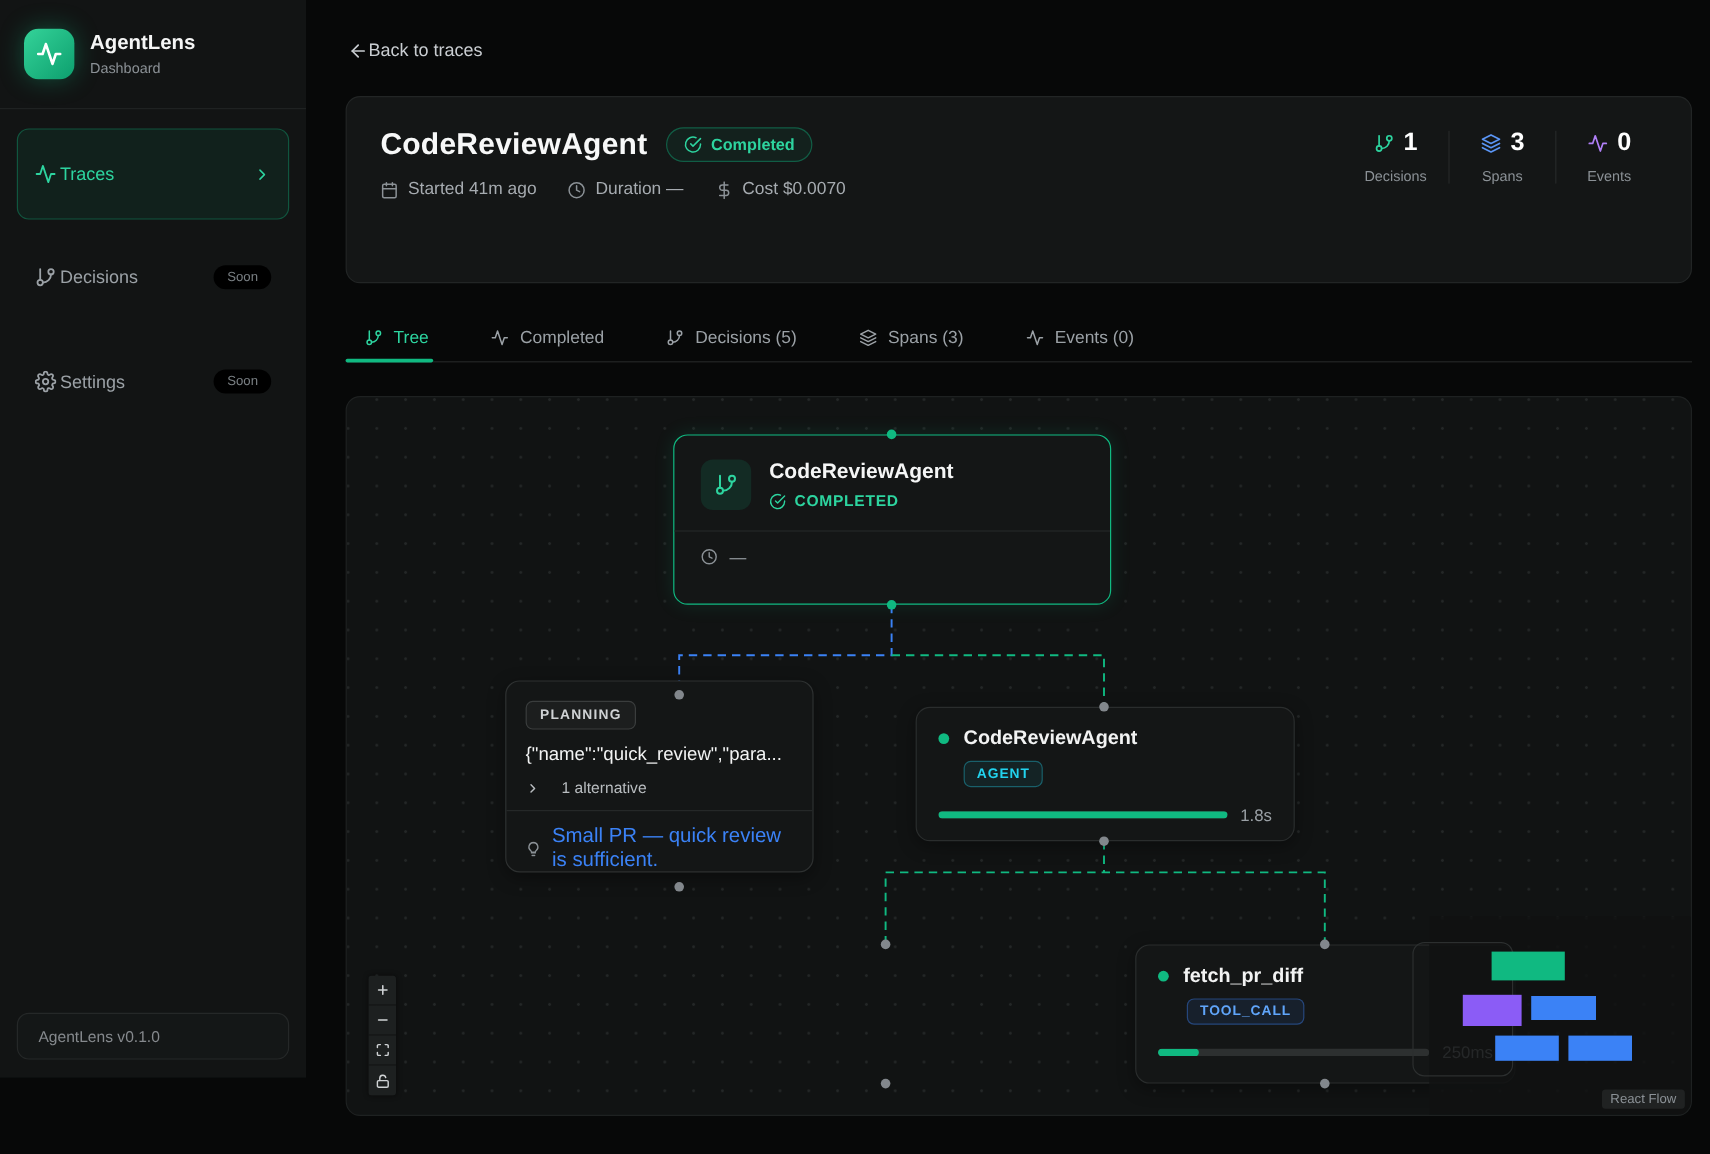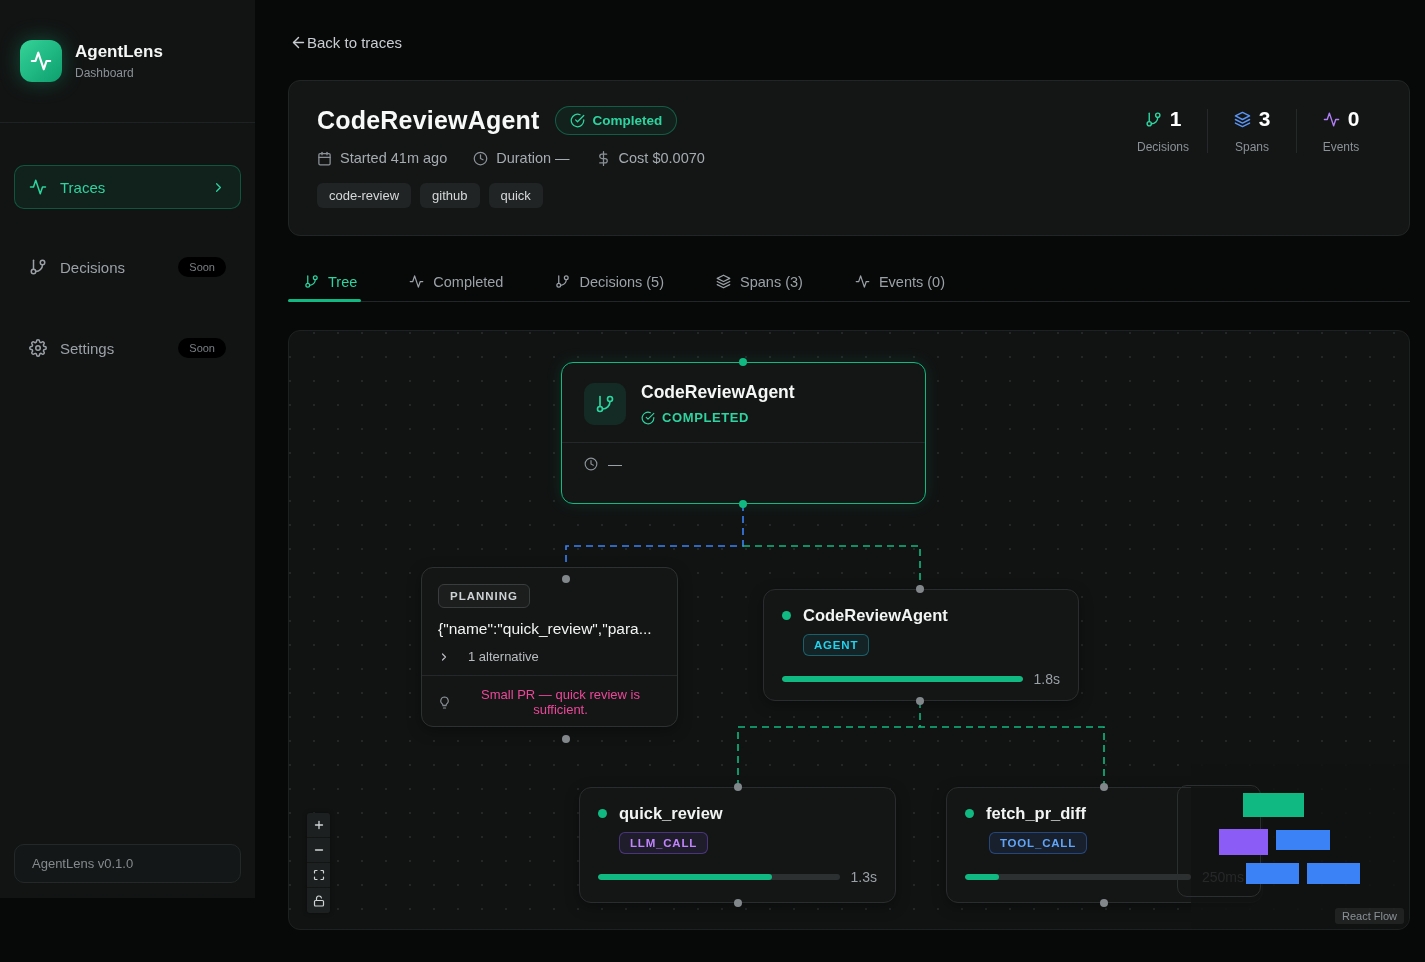--- a/index.html
+++ b/index.html
@@ -1,25 +1,25 @@
 <!DOCTYPE html>
 <html><head>
 <meta charset="utf-8">
 <style>
   * { margin:0; padding:0; box-sizing:border-box; }
   html,body { width:1425px; height:962px; background:#070808; font-family:"Liberation Sans", sans-serif; overflow:hidden; position:relative; color:#e5e7e9; }
 
   
   .sidebar { position:absolute; left:0; top:0; width:255px; height:898px; background:#121414; }
-  .sidebar-header { display:flex; align-items:center; gap:13px; padding:40px 20px; border-bottom:1px solid #1f2222; }
+  .sidebar-header { display:flex; align-items:center; gap:13px; padding:24px 20px; border-bottom:1px solid #1f2222; }
   .logo { width:42px; height:42px; border-radius:12px; background:linear-gradient(135deg,#34d399,#0d9f6e); display:flex; align-items:center; justify-content:center; color:#fff; box-shadow:0 0 20px rgba(16,185,129,.35); flex:none; }
   .app-name { font-size:17px; font-weight:bold; color:#f5f6f6; }
   .app-sub { font-size:12px; color:#8b9196; margin-top:4px; }
   .nav { padding:16px 14px; display:flex; flex-direction:column; gap:9px; }
-  .nav-item { display:flex; align-items:center; gap:13px; padding:12px 14px; border-radius:10px; color:#9ba1a6; font-size:15px; border:1px solid transparent; cursor:pointer;margin-top:26px; }
+  .nav-item { display:flex; align-items:center; gap:3px; padding:28px 14px; border-radius:10px; color:#9ba1a6; font-size:15px; border:1px solid transparent; cursor:pointer; }
   .nav-item.active { background:rgba(16,185,129,.08); border-color:rgba(16,185,129,.35); color:#2dd49f; }
   .nav-item .chev { margin-left:auto; display:flex; }
   .soon { margin-left:auto; background:#000000; color:#797f83; font-size:11px; padding:4px 11px; border-radius:999px; }
   .sidebar-footer { position:absolute; left:14px; right:14px; bottom:15px; border:1px solid #252828; border-radius:10px; padding:11px 17px; color:#85898d; font-size:13px; background:#141717; }
 
   
   .back-link { position:absolute; left:290px; top:34px; display:flex; align-items:center; color:#c9cdd1; font-size:15px; cursor:pointer; }
 
   .header-card { position:absolute; left:288px; top:80px; width:1122px; height:156px; background:#141616; border:1px solid #222525; border-radius:12px; padding:25px 28px; }
   .title-row { display:flex; align-items:center; gap:16px; }
@@ -59,21 +59,21 @@
   .root-status { display:flex; align-items:center; gap:7px; margin-top:7px; color:#2dd49f; font-size:13px; font-weight:bold; letter-spacing:.6px; }
   .root-divider { border-top:1px solid #252828; margin:17px -22px 0; }
   .root-foot { display:flex; align-items:center; gap:10px; padding:13px 0; color:#9aa0a5; font-size:14px; }
   .root-foot svg { color:#8b9196; }
 
   .decision-node { left:132px; top:236px; width:257px; height:160px; border-color:#2e3131; padding:16px 16px 0; }
   .plan-badge { display:inline-block; border:1px solid #3a3d3d; background:#1c1e1e; color:#cfd2d4; font-size:11.5px; font-weight:bold; letter-spacing:1px; padding:5px 11px; border-radius:6px; }
   .plan-summary { margin-top:12px; font-size:15.5px; color:#f2f3f3; white-space:nowrap; overflow:hidden; }
   .plan-alt { display:flex; align-items:center; gap:18px; margin-top:11px; color:#b9bdc0; font-size:13px; cursor:pointer; }
   .plan-divider { border-top:1px solid #252828; margin:11px -16px 0; }
-  .plan-reason { display:flex; align-items:center; gap:9px; padding:11px 0; color:#ec4899; font-size:13px;text-align:center; }
+  .plan-reason { display:flex; align-items:center; gap:9px; padding:11px 0; color:#3b82f6; font-size:17px; }
   .plan-reason svg { color:#8b9196; flex:none; }
 
   .span-node { width:317px; height:116px; padding:16px 18px; }
   .span-head { display:flex; align-items:center; gap:12px; }
   .span-dot { width:9px; height:9px; border-radius:50%; background:#10b981; flex:none; }
   .span-title { font-size:16.5px; font-weight:bold; color:#f2f3f3; }
   .span-badge { display:inline-block; margin:9px 0 0 21px; font-size:11.5px; font-weight:bold; letter-spacing:.8px; padding:4px 10px; border-radius:6px; }
   .badge-agent { color:#22d3ee; background:rgba(34,211,238,.07); border:1px solid rgba(34,211,238,.35); }
   .badge-llm { color:#c084fc; background:rgba(139,92,246,.1); border:1px solid rgba(139,92,246,.4); }
   .badge-tool { color:#60a5fa; background:rgba(59,130,246,.1); border:1px solid rgba(59,130,246,.4);margin-left:24px; }
@@ -205,25 +205,20 @@
     <div class="meta-item">
       <span>
         <svg width="15" height="15" viewBox="0 0 24 24" fill="none" stroke="currentColor" stroke-width="2" stroke-linecap="round" stroke-linejoin="round">
             <line x1="12" y1="1" x2="12" y2="23"></line>
             <path d="M17 5H9.5a3.5 3.5 0 0 0 0 7h5a3.5 3.5 0 0 1 0 7H6"></path>
           </svg>
       </span>
       <span>Cost $0.0070</span>
     </div>
   </div>
-  <div class="tags-row">
-    <span class="tag">code-review</span>
-    <span class="tag">github</span>
-    <span class="tag">quick</span>
-  </div>
   <div class="stats">
     <div class="stat">
       <div class="stat-top">
         <span class="ic-decisions">
           <svg width="17" height="17" viewBox="0 0 24 24" fill="none" stroke="currentColor" stroke-width="2" stroke-linecap="round" stroke-linejoin="round">
               <line x1="6" y1="3" x2="6" y2="15"></line>
               <circle cx="18" cy="6" r="3"></circle>
               <circle cx="6" cy="18" r="3"></circle>
               <path d="M18 9a9 9 0 0 1-9 9"></path>
             </svg>
@@ -386,33 +381,20 @@
     </div>
     <span class="span-badge badge-agent">AGENT</span>
     <div class="span-progress">
       <div class="track">
         <div class="fill" style="width: 100%;"></div>
       </div>
       <span class="span-duration">1.8s</span>
     </div>
   </div>
 
-  <div class="node span-node quick-node">
-    <div class="span-head">
-      <span class="span-dot"></span>
-      <span class="span-title">quick_review</span>
-    </div>
-    <span class="span-badge badge-llm">LLM_CALL</span>
-    <div class="span-progress">
-      <div class="track">
-        <div class="fill" style="width: 72%;"></div>
-      </div>
-      <span class="span-duration">1.3s</span>
-    </div>
-  </div>
 
   <div class="node span-node fetch-node">
     <div class="span-head">
       <span class="span-dot"></span>
       <span class="span-title">fetch_pr_diff</span>
     </div>
     <span class="span-badge badge-tool">TOOL_CALL</span>
     <div class="span-progress">
       <div class="track">
         <div class="fill" style="width: 15%;"></div>

